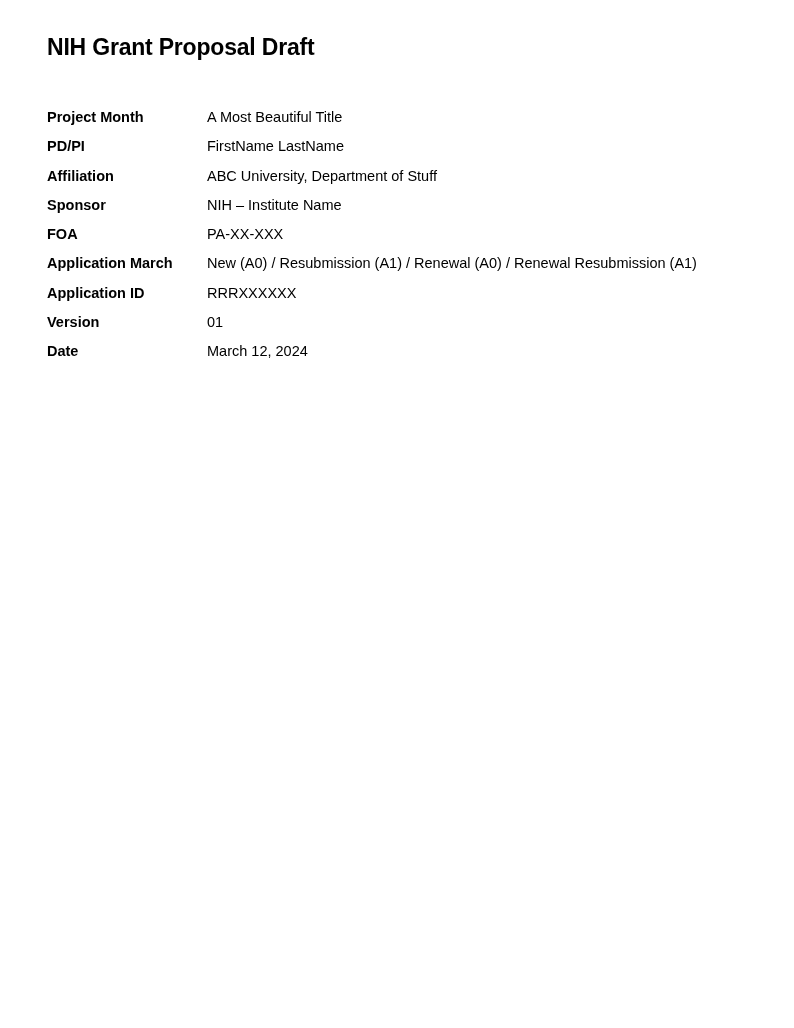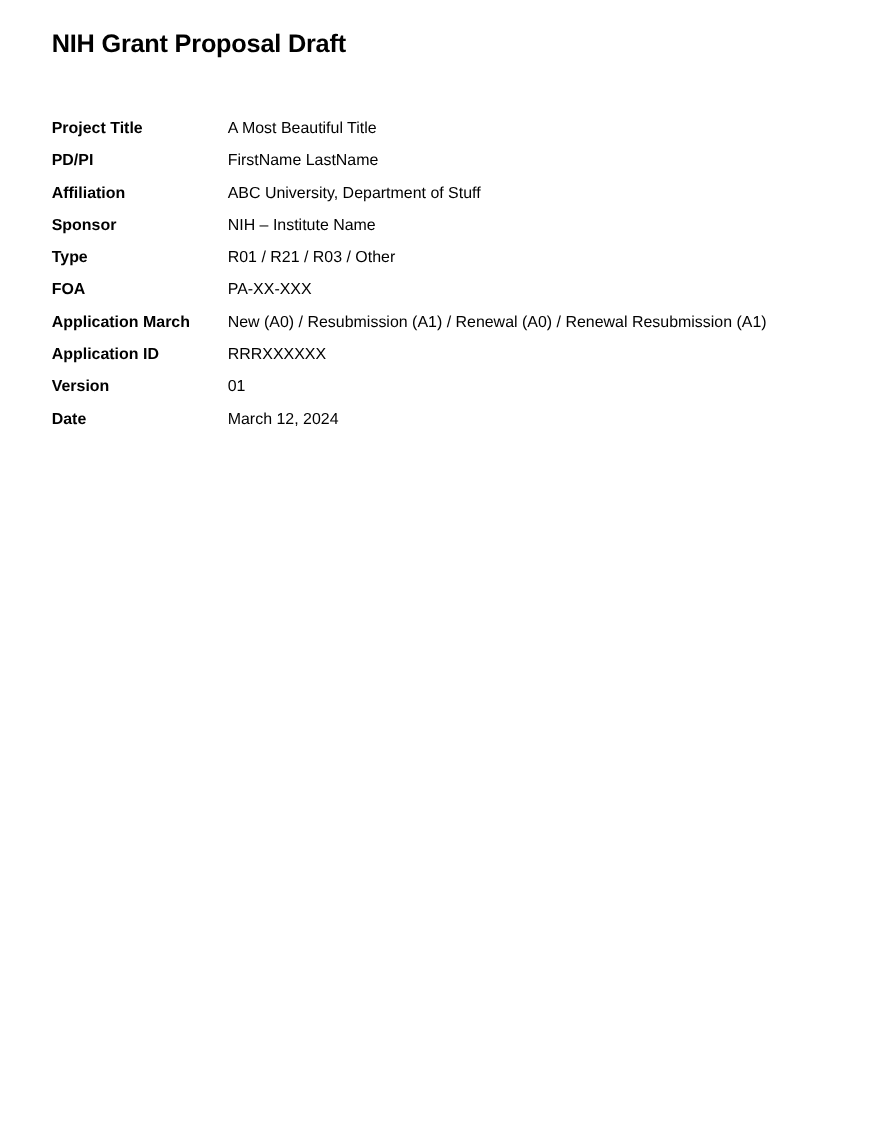--- a/index.html
+++ b/index.html
@@ -11,21 +11,21 @@
       width: 794px;
       height: 1028px;
       position: relative;
       overflow: hidden;
       font-family: "Liberation Sans", sans-serif;
       color: #000000;
     }
     .page-title {
       position: absolute;
       left: 47px;
-      top: 24px;
+      top: 32px;
       margin: 0;
       font-size: 23px;
       font-weight: bold;
       line-height: 30px;
       letter-spacing: -0.2px;
     }
     .info-table {
       position: absolute;
       left: 47px;
       top: 106px;
@@ -51,38 +51,34 @@
     }
   </style>
 </head>
 <body>
 
 <h1 class="page-title">NIH Grant Proposal Draft</h1>
 
 <table class="info-table">
   <tbody>
     <tr>
-      <td class="label">Project Title</td>
+      <td class="label">Project Month</td>
       <td class="value bold">A Most Beautiful Title</td>
     </tr>
     <tr>
       <td class="label">PD/PI</td>
       <td class="value">FirstName LastName</td>
     </tr>
     <tr>
       <td class="label">Affiliation</td>
       <td class="value">ABC University, Department of Stuff</td>
     </tr>
     <tr>
       <td class="label">Sponsor</td>
       <td class="value">NIH – Institute Name</td>
-    </tr>
-    <tr>
-      <td class="label">Type</td>
-      <td class="value">R01 / R21 / R03 / Other</td>
     </tr>
     <tr>
       <td class="label">FOA</td>
       <td class="value">PA-XX-XXX</td>
     </tr>
     <tr>
       <td class="label">Application March</td>
       <td class="value">New (A0) / Resubmission (A1) / Renewal (A0) / Renewal Resubmission (A1)</td>
     </tr>
     <tr>

